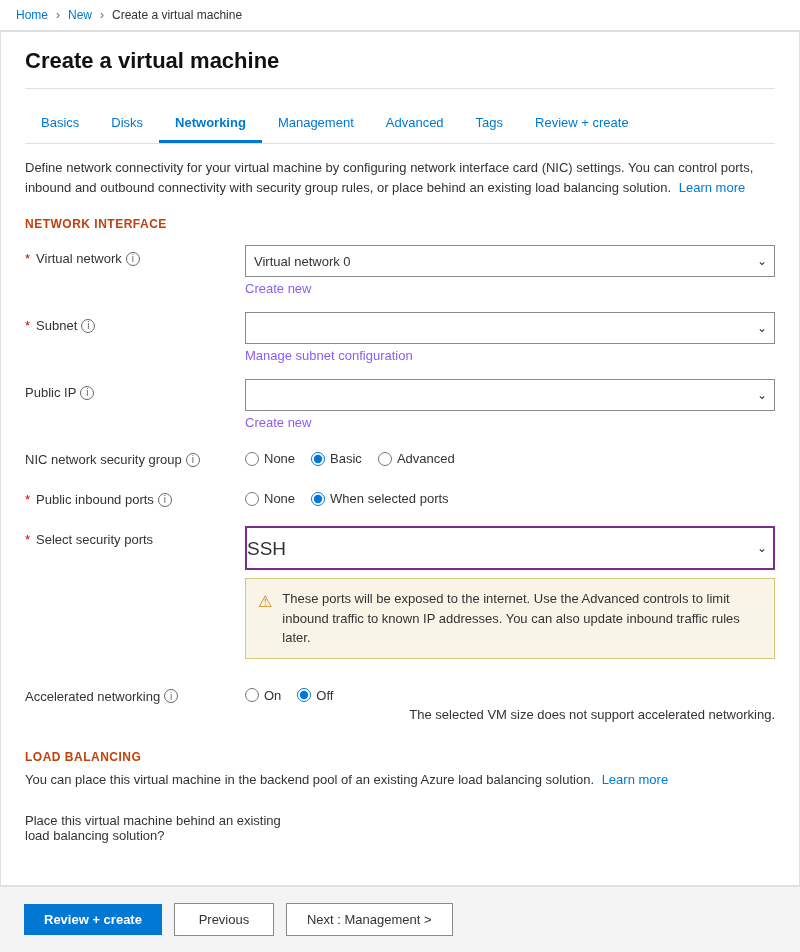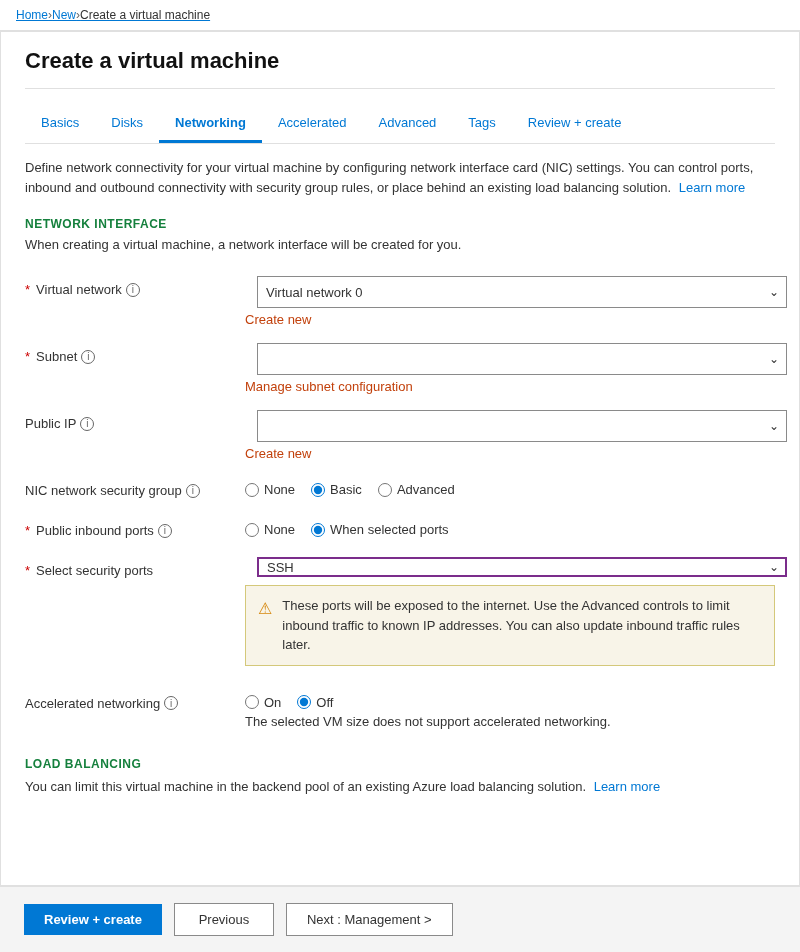--- a/index.html
+++ b/index.html
@@ -1,49 +1,49 @@
 <!DOCTYPE html>
 <html><head>
   <meta charset="utf-8">
   <style>
     * { box-sizing: border-box; margin: 0; padding: 0; }
     body { font-family: 'Segoe UI', Arial, sans-serif; font-size: 13px; color: #333; background: #f0f0f0; }
 
     .page-wrapper { width: 800px; min-height: 952px; background: #f0f0f0; display: flex; flex-direction: column; }
 
     .breadcrumb-bar { background: #fff; padding: 8px 16px; border-bottom: 1px solid #e0e0e0; }
-    .breadcrumb { display: flex; align-items: flex-start; gap: 0; font-size: 12px; color: #0078d4; text-decoration: underline; }
+    .breadcrumb { display: flex; align-items: flex-start; gap: 8px; font-size: 12px; color: #0078d4; }
     .breadcrumb span.sep { color: #666; }
     .breadcrumb span.current { color: #333; }
 
     .main-content { background: #fff; margin: 0; padding: 0 24px 24px 24px; flex: 1; border: 1px solid #e0e0e0; }
 
     .page-title { font-size: 22px; font-weight: 600; color: #111; padding: 16px 0 14px 0; border-bottom: 1px solid #e0e0e0; }
 
     .tabs { display: flex; align-items: flex-start; gap: 0; border-bottom: 1px solid #e0e0e0; margin-top: 16px; }
     .tab { padding: 10px 16px; font-size: 13px; cursor: pointer; color: #0078d4; border-bottom: 3px solid transparent; white-space: nowrap; }
     .tab.active { color: #0078d4; border-bottom: 3px solid #0078d4; font-weight: 600; }
     .tab:not(.active) { color: #0078d4; border-bottom: 3px solid transparent; }
 
     .description { margin-top: 14px; font-size: 13px; color: #333; line-height: 1.5; }
     .description a { color: #0078d4; text-decoration: none; }
 
-    .section-header { font-size: 12px; font-weight: 700; text-transform: uppercase; color: #15803d; margin-top: 20px; margin-bottom: 6px; letter-spacing: 0.5px; }
+    .section-header { font-size: 12px; font-weight: 700; text-transform: uppercase; color: #c2410c; margin-top: 20px; margin-bottom: 6px; letter-spacing: 0.5px; }
     .section-text { font-size: 13px; color: #333; margin-bottom: 16px; }
 
     .form-grid { display: flex; flex-direction: column; gap: 0; }
     .form-row { display: flex; align-items: flex-start; padding: 8px 0; min-height: 40px; }
     .form-label { width: 220px; min-width: 220px; font-size: 13px; color: #333; display: flex; align-items: center; gap: 4px; padding-top: 6px; }
     .form-label .required { color: #c00; margin-right: 2px; }
     .info-icon { display: inline-flex; align-items: center; justify-content: center; width: 14px; height: 14px; border-radius: 50%; border: 1px solid #666; color: #666; font-size: 10px; cursor: pointer; flex-shrink: 0; }
     .form-control { flex: 1; }
-    .dropdown-wrapper { position: relative; width: 100%; margin-left: 12px; }
+    .dropdown-wrapper { position: relative; width: 100%; }
     .dropdown-wrapper select { width: 100%; height: 32px; border: 1px solid #8a8a8a; background: #fff; padding: 0 8px; font-size: 13px; color: #333; appearance: none; -webkit-appearance: none; cursor: pointer; outline: none; }
     .dropdown-arrow { position: absolute; right: 8px; top: 50%; transform: translateY(-50%); pointer-events: none; color: #333; font-size: 12px; }
-    .dropdown-link { color: #c2410c; font-size: 13px; cursor: pointer; text-decoration: none; margin-top: 4px; display: inline-block; }
+    .dropdown-link { color: #8b5cf6; font-size: 13px; cursor: pointer; text-decoration: none; margin-top: 4px; display: inline-block; }
 
     .radio-group { display: flex; align-items: flex-start; gap: 16px; padding-top: 5px; }
     .radio-item { display: flex; align-items: center; gap: 5px; cursor: pointer; font-size: 13px; }
     .radio-item input[type="radio"] { accent-color: #0078d4; width: 14px; height: 14px; cursor: pointer; }
 
     .select-inbound-dropdown { width: 100%; }
     .select-inbound-dropdown select { width: 100%; height: 32px; border: 2px solid #7b2d8b; background: #fff; padding: 0 8px; font-size: 13px; color: #333; appearance: none; -webkit-appearance: none; outline: none; }
 
     .warning-box { background: #f8f4e8; border: 1px solid #d4c87a; padding: 10px 12px; display: flex; align-items: flex-start; gap: 10px; margin-top: 8px; font-size: 13px; color: #333; line-height: 1.5; }
     .warning-icon { color: #d68910; font-size: 16px; flex-shrink: 0; margin-top: 1px; }
@@ -72,33 +72,32 @@
   </div>
 
   <div class="main-content">
 
     <h1 class="page-title">Create a virtual machine</h1>
 
     <div class="tabs">
       <div class="tab">Basics</div>
       <div class="tab">Disks</div>
       <div class="tab active">Networking</div>
-      <div class="tab">Accelerated</div>
+      <div class="tab">Management</div>
       <div class="tab">Advanced</div>
       <div class="tab">Tags</div>
       <div class="tab">Review + create</div>
     </div>
 
     <p class="description">
       <span>Define network connectivity for your virtual machine by configuring network interface card (NIC) settings. You can control ports, inbound and outbound connectivity with security group rules, or place behind an existing load balancing solution.</span>
       <a style="color:#0078d4;text-decoration:none;margin-left:4px;">Learn more</a>
     </p>
 
     <div class="section-header">NETWORK INTERFACE</div>
-    <p class="section-text">When creating a virtual machine, a network interface will be created for you.</p>
 
 
     <div class="form-grid">
 
       <div class="form-row">
         <div class="form-label">
           <span class="required">*</span>
           <span>Virtual network</span>
           <span class="info-icon">i</span>
         </div>
@@ -189,21 +188,21 @@
         </div>
       </div>
 
       <div class="form-row">
         <div class="form-label">
           <span class="required">*</span>
           <span>Select security ports</span>
         </div>
         <div class="form-control">
           <div class="dropdown-wrapper select-inbound-dropdown">
-            <select style="border: 2px solid #7b2d8b; height:20px; width:100%; font-size:13px; padding: 0 8px; appearance:none; -webkit-appearance:none; background:#fff; outline:none;">
+            <select style="border: 2px solid #7b2d8b; height:44px; width:100%; font-size:19px; padding: 0 0; appearance:none; -webkit-appearance:none; background:#fff; outline:none;">
               <option>SSH</option>
               <option>HTTP</option>
               <option>HTTPS</option>
               <option>RDP</option>
             </select>
             <span class="dropdown-arrow">⌄</span>
           </div>
           <div class="warning-box">
             <span class="warning-icon">⚠</span>
             <span>These ports will be exposed to the internet. Use the Advanced controls to limit inbound traffic to known IP addresses. You can also update inbound traffic rules later.</span>
@@ -222,33 +221,36 @@
               <label class="radio-item">
                 <input type="radio" name="accel_networking" value="On" style=""> 
                   <span>On</span>
               </label>
               <label class="radio-item">
                 <input type="radio" name="accel_networking" value="Off" checked="" style=""> 
                   <span>Off</span>
               </label>
             </div>
           </div>
-          <div style="font-size:13px; color:#333; margin-top:4px;">The selected VM size does not support accelerated networking.</div>
+          <div style="font-size:13px; color:#333; margin-top:4px;text-align:right;">The selected VM size does not support accelerated networking.</div>
         </div>
       </div>
 
     </div>
 
     <div class="load-balancing-section">
       <div class="section-header" style="margin-top:20px;">LOAD BALANCING</div>
       <p class="lb-description">
-        <span>You can limit this virtual machine in the backend pool of an existing Azure load balancing solution.</span>
+        <span>You can place this virtual machine in the backend pool of an existing Azure load balancing solution.</span>
         <a style="color:#0078d4;text-decoration:none;margin-left:4px;">Learn more</a>
       </p>
       <div class="form-row">
+        <div class="form-label" style="width:280px;min-width:280px;">
+          <span>Place this virtual machine behind an existing load balancing solution?</span>
+        </div>
       </div>
     </div>
 
   </div>
 
   <div class="footer-bar">
     <button class="btn-primary">Review + create</button>
     <button class="btn-secondary">Previous</button>
     <button class="btn-secondary">Next : Management &gt;</button>
   </div>

